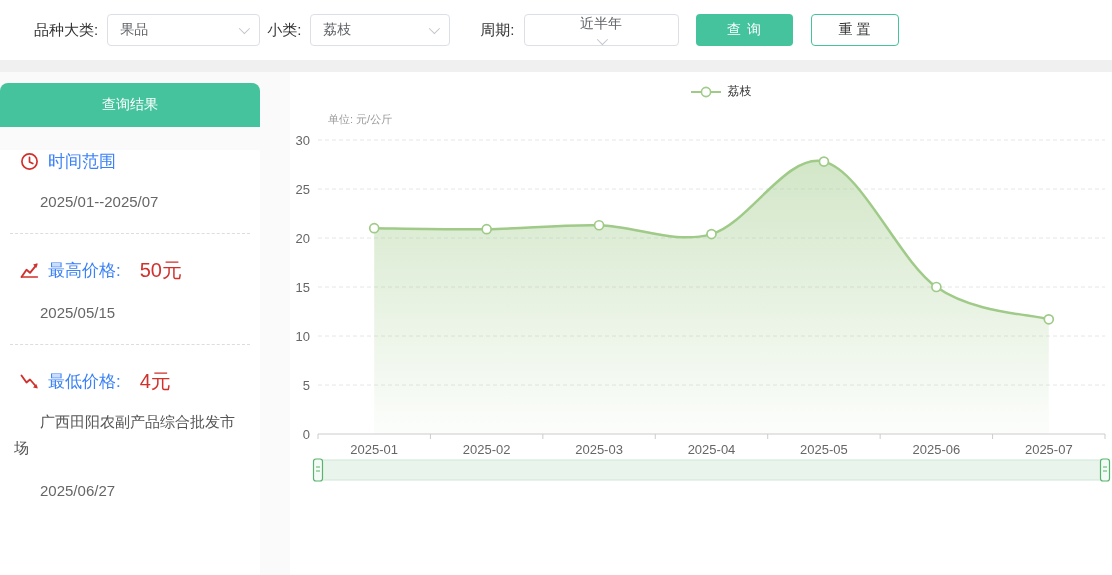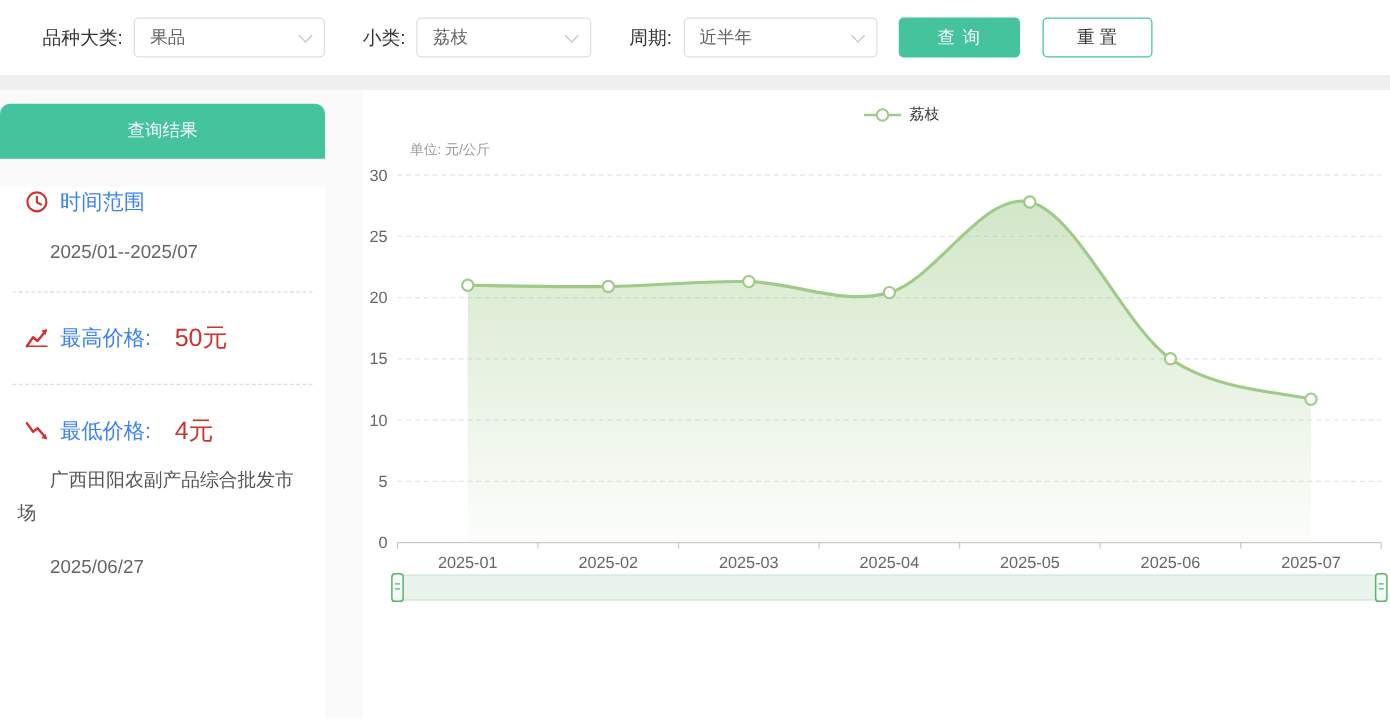--- a/index.html
+++ b/index.html
@@ -8,23 +8,23 @@
 
   
   .filter-bar { height: 60px; display: flex; align-items: center; padding-left: 34px; background: #fff; }
   .f-label { font-size: 15px; color: #333; margin-right: 9px; white-space: nowrap; }
   .select { height: 32px; border: 1px solid #dcdfe6; border-radius: 4px; background: #fff;
     display: flex; align-items: center; justify-content: space-between; padding: 0 12px;
     font-size: 14px; color: #606266; cursor: pointer; }
   .select .sel-val { white-space: nowrap; }
   .chev { width: 8px; height: 8px; border-right: 1.4px solid #c0c4cc; border-bottom: 1.4px solid #c0c4cc;
     transform: rotate(45deg) translateY(-2px); flex: 0 0 auto; }
-  .sel-1 { width: 153px; margin-right: 30px; }
+  .sel-1 { width: 153px; margin-right: 7px; }
   .sel-2 { width: 140px; margin-right: 30px; }
-  .sel-3 { width: 155px; margin-right: 17px; }
+  .sel-3 { width: 155px; margin-right: 17px; flex-direction: column; }
   .btn { height: 32px; border-radius: 4px; font-size: 14px; cursor: pointer;
     font-family: Liberation Serif, serif; letter-spacing: 6px; text-indent: 6px; }
   .btn-primary { width: 97px; background: var(--accent); color: #fff; border: none; margin-right: 18px; }
   .btn-outline { width: 88px; background: #fff; color: #333; border: 1px solid var(--accent); letter-spacing: 4px; text-indent: 4px; }
 
   .band { height: 12px; background: #f0f0f1; }
 
   
   .content { display: flex; height: 503px; background: #fafafa; }
   .sidebar { width: 260px; margin-top: 11px; flex: 0 0 auto; }
@@ -94,20 +94,21 @@
 
       <div class="sb-row">
         <svg class="sb-icon" viewBox="0 0 19 19">
           <path d="M1.5 16 L6.5 8.8 L10 11.8 L16.5 3.8" fill="none" stroke="#d0312d" stroke-width="1.9" stroke-linecap="round" stroke-linejoin="round"></path>
           <polygon points="17.6,2.2 13.1,3.6 16.4,7.1" fill="#d0312d"></polygon>
           <path d="M1.5 16 H 17.5" stroke="#d0312d" stroke-width="1.3" stroke-linecap="round"></path>
         </svg>
         <span class="lbl">最高价格:</span>
         <span class="red-val">50元</span>
       </div>
+      <div class="sb-val">2025/05/15</div>
 
       <hr class="dashed">
 
       <div class="sb-row">
         <svg class="sb-icon" viewBox="0 0 19 19">
           <path d="M1.5 3.5 L6.5 10.5 L10 7.5 L16.5 15" fill="none" stroke="#d0312d" stroke-width="1.9" stroke-linecap="round" stroke-linejoin="round"></path>
           <polygon points="17.7,16.6 16.3,12 13,15.4" fill="#d0312d"></polygon>
         </svg>
         <span class="lbl">最低价格:</span>
         <span class="red-val">4元</span>

